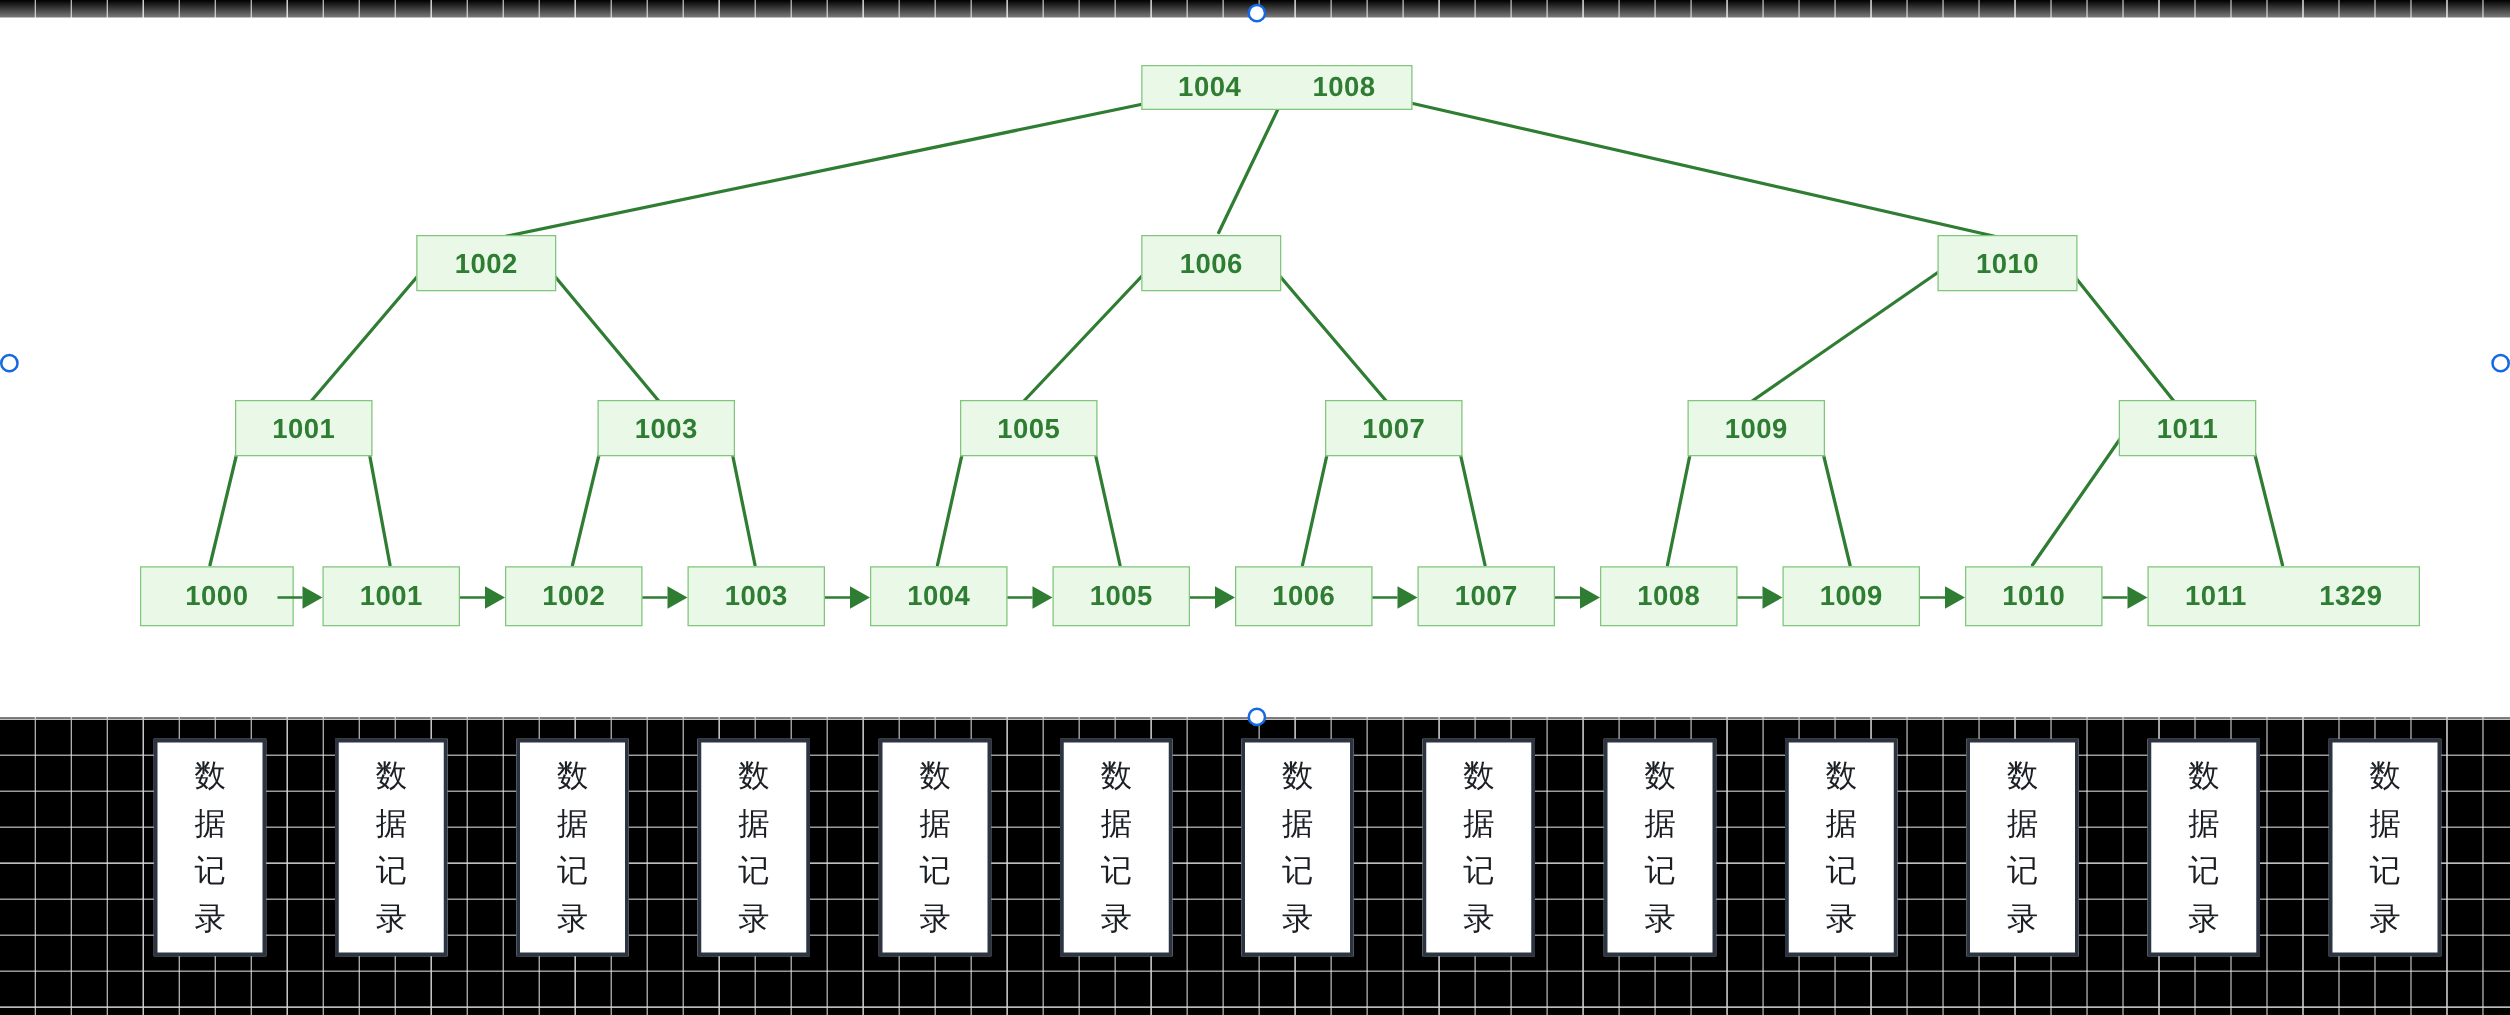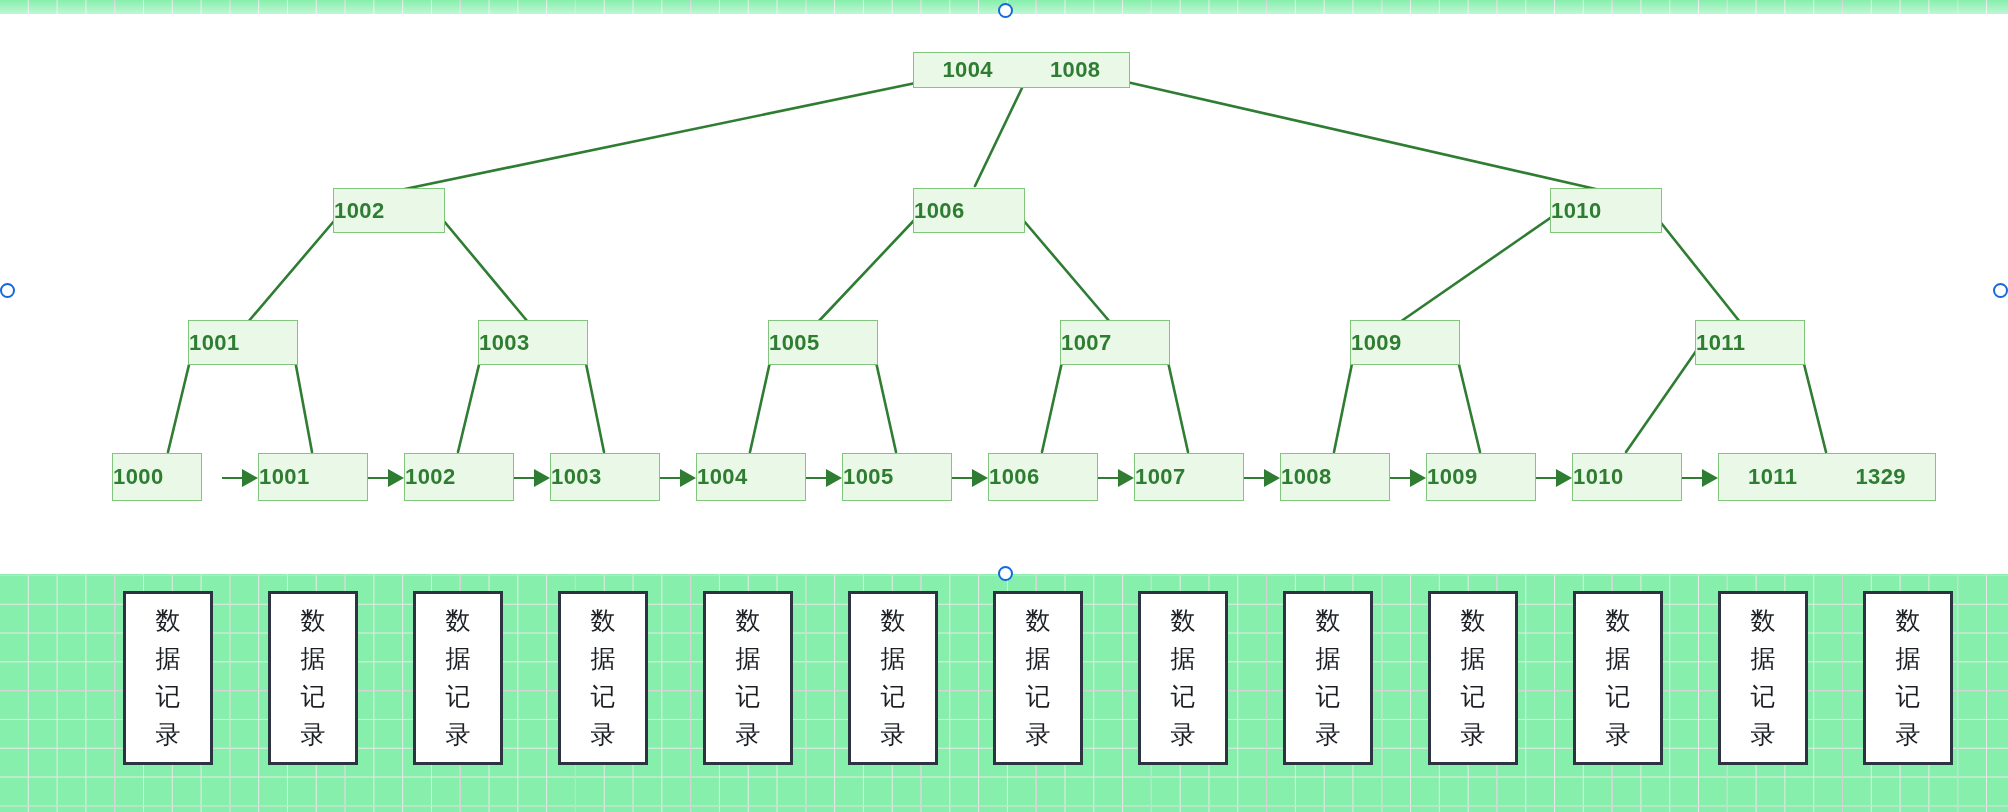--- a/index.html
+++ b/index.html
@@ -8,21 +8,21 @@
     background: #ffffff;
   }
   body {
     font-family: "Liberation Sans", "DejaVu Sans", sans-serif;
   }
   #canvas {
     position: relative;
     width: 2008px;
     height: 812px;
     overflow: hidden;
-    background: #86efac;
+    background: #000000;
   }
 
   
   .grid-layer {
     position: absolute;
     left: 0;
     top: 0;
     width: 2008px;
     height: 812px;
     pointer-events: none;
@@ -70,20 +70,21 @@
 
   
   .node {
     position: absolute;
     box-sizing: border-box;
     background: #e9f8e7;
     border: 1.6px solid #82c67e;
     color: #2e7d32;
     display: flex;
     align-items: center;
+    justify-content: center;
     font-size: 22px;
     font-weight: 600;
     letter-spacing: 0.4px;
   }
   .node .key {
     color: #2e7d32;
   }
   .node.two-key {
     justify-content: space-around;
   }
@@ -198,21 +199,21 @@
       </div>
       <div class="node" style="left: 1060px; top: 320px; width: 110px; height: 45px;">
         <span class="key">1007</span>
       </div>
       <div class="node" style="left: 1350px; top: 320px; width: 110px; height: 45px;">
         <span class="key">1009</span>
       </div>
       <div class="node" style="left: 1695px; top: 320px; width: 110px; height: 45px;">
         <span class="key">1011</span>
       </div>
-      <div class="node" style="left: 112px; top: 453px; width: 90px; height: 48px;">
+      <div class="node" style="left: 112px; top: 453px; width: 123px; height: 48px;">
         <span class="key">1000</span>
       </div>
       <div class="node" style="left: 258px; top: 453px; width: 110px; height: 48px;">
         <span class="key">1001</span>
       </div>
       <div class="node" style="left: 404px; top: 453px; width: 110px; height: 48px;">
         <span class="key">1002</span>
       </div>
       <div class="node" style="left: 550px; top: 453px; width: 110px; height: 48px;">
         <span class="key">1003</span>

